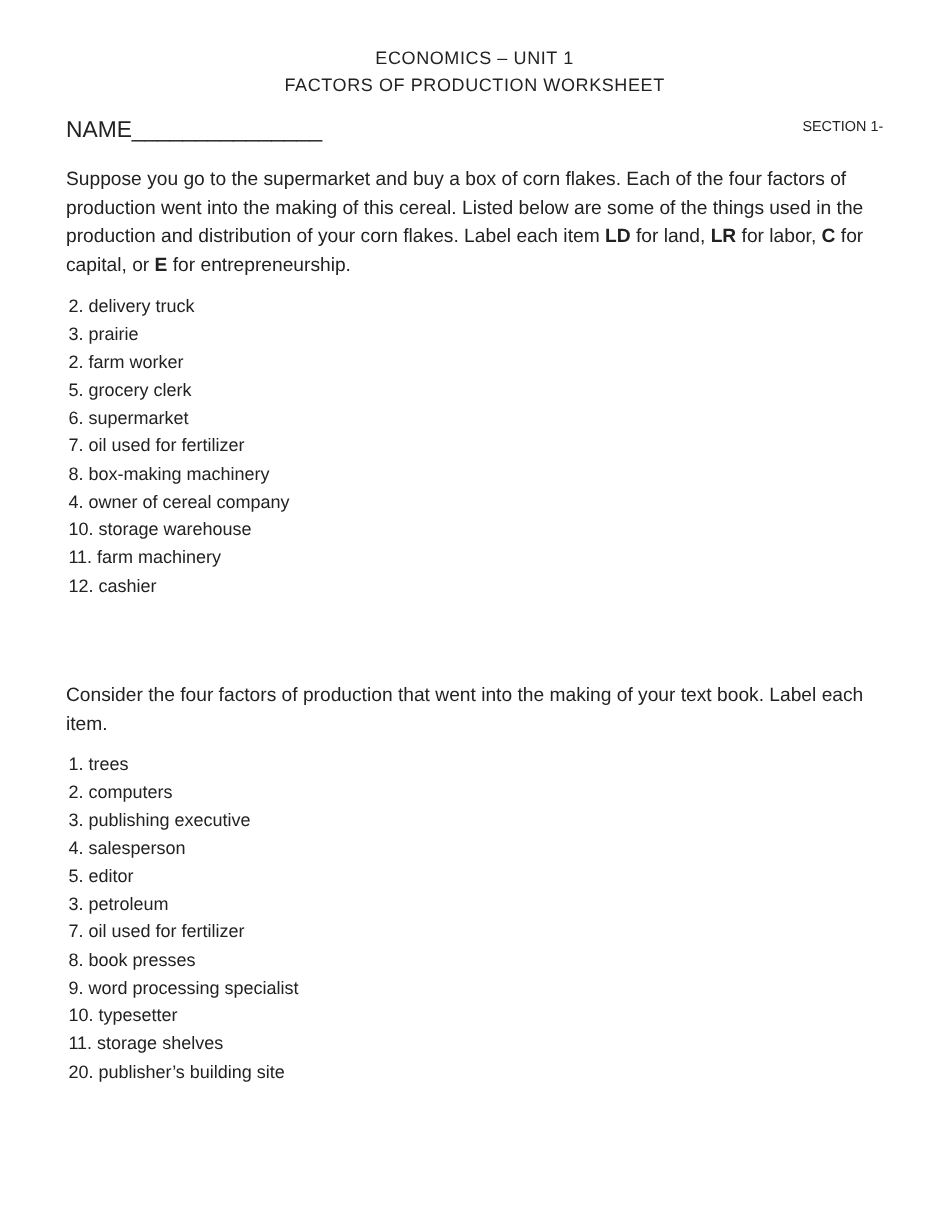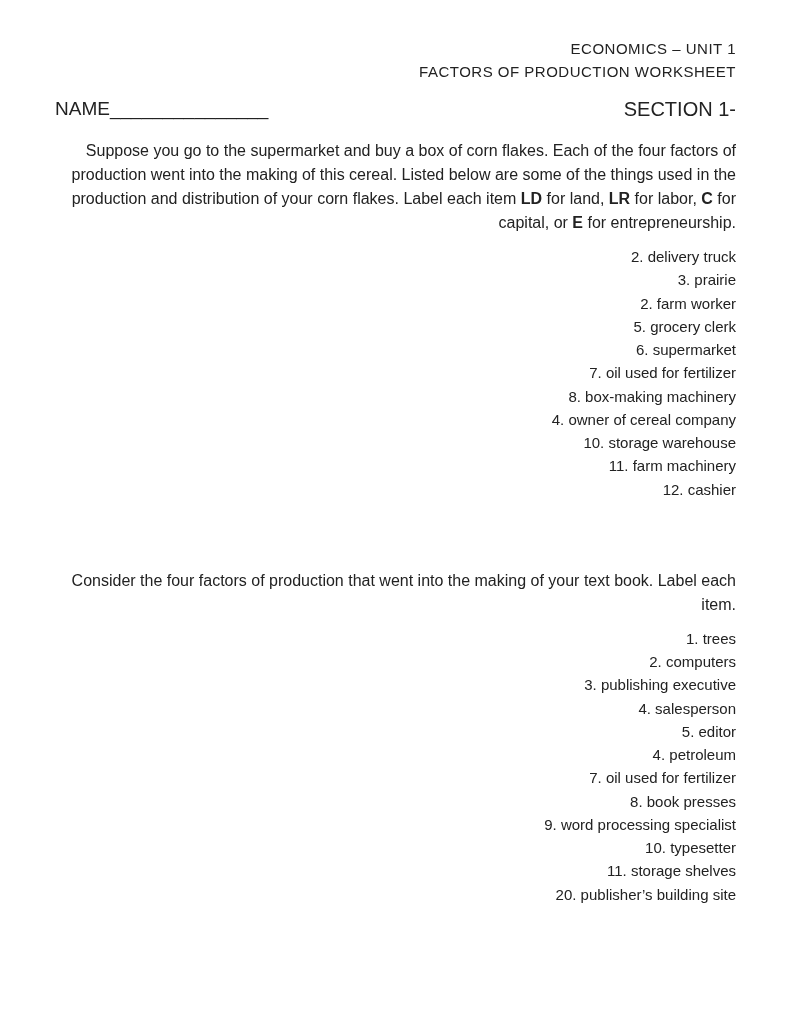--- a/index.html
+++ b/index.html
@@ -1,19 +1,18 @@
 <!DOCTYPE html>
 <html><head>
   <meta charset="utf-8">
   <style>
     * {
       margin: 0;
       padding: 0;
       box-sizing: border-box;
-      text-align: right;
     }
     body {
       background: #fff;
       font-family: Arial, sans-serif;
       font-size: 15px;
       color: #222;
       width: 791px;
       min-height: 1024px;
       padding: 40px 55px;
     }
@@ -29,21 +28,21 @@
     }
     .header-row {
       display: flex;
       justify-content: space-between;
       margin-bottom: 18px;
     }
     .name-field {
       font-size: 19px;
     }
     .section-field {
-      font-size: 20px;
+      font-size: 12px;
     }
     .paragraph {
       font-size: 16px;
       line-height: 1.5;
       margin-bottom: 10px;
     }
     .list-section {
       margin-bottom: 8px;
     }
     .list-item {
@@ -92,20 +91,20 @@
 <div class="spacer"></div>
 
 <div class="paragraph">Consider the four factors of production that went into the making of your text book. Label each item.</div>
 
 <div class="list-section" id="list2">
     <div class="list-item">1. trees</div>
     <div class="list-item">2. computers</div>
     <div class="list-item">3. publishing executive</div>
     <div class="list-item">4. salesperson</div>
     <div class="list-item">5. editor</div>
-    <div class="list-item">4. petroleum</div>
+    <div class="list-item">3. petroleum</div>
     <div class="list-item">7. oil used for fertilizer</div>
     <div class="list-item">8. book presses</div>
     <div class="list-item">9. word processing specialist</div>
     <div class="list-item">10. typesetter</div>
     <div class="list-item">11. storage shelves</div>
     <div class="list-item">20. publisher’s building site</div>
   </div>
 
 </body></html>

